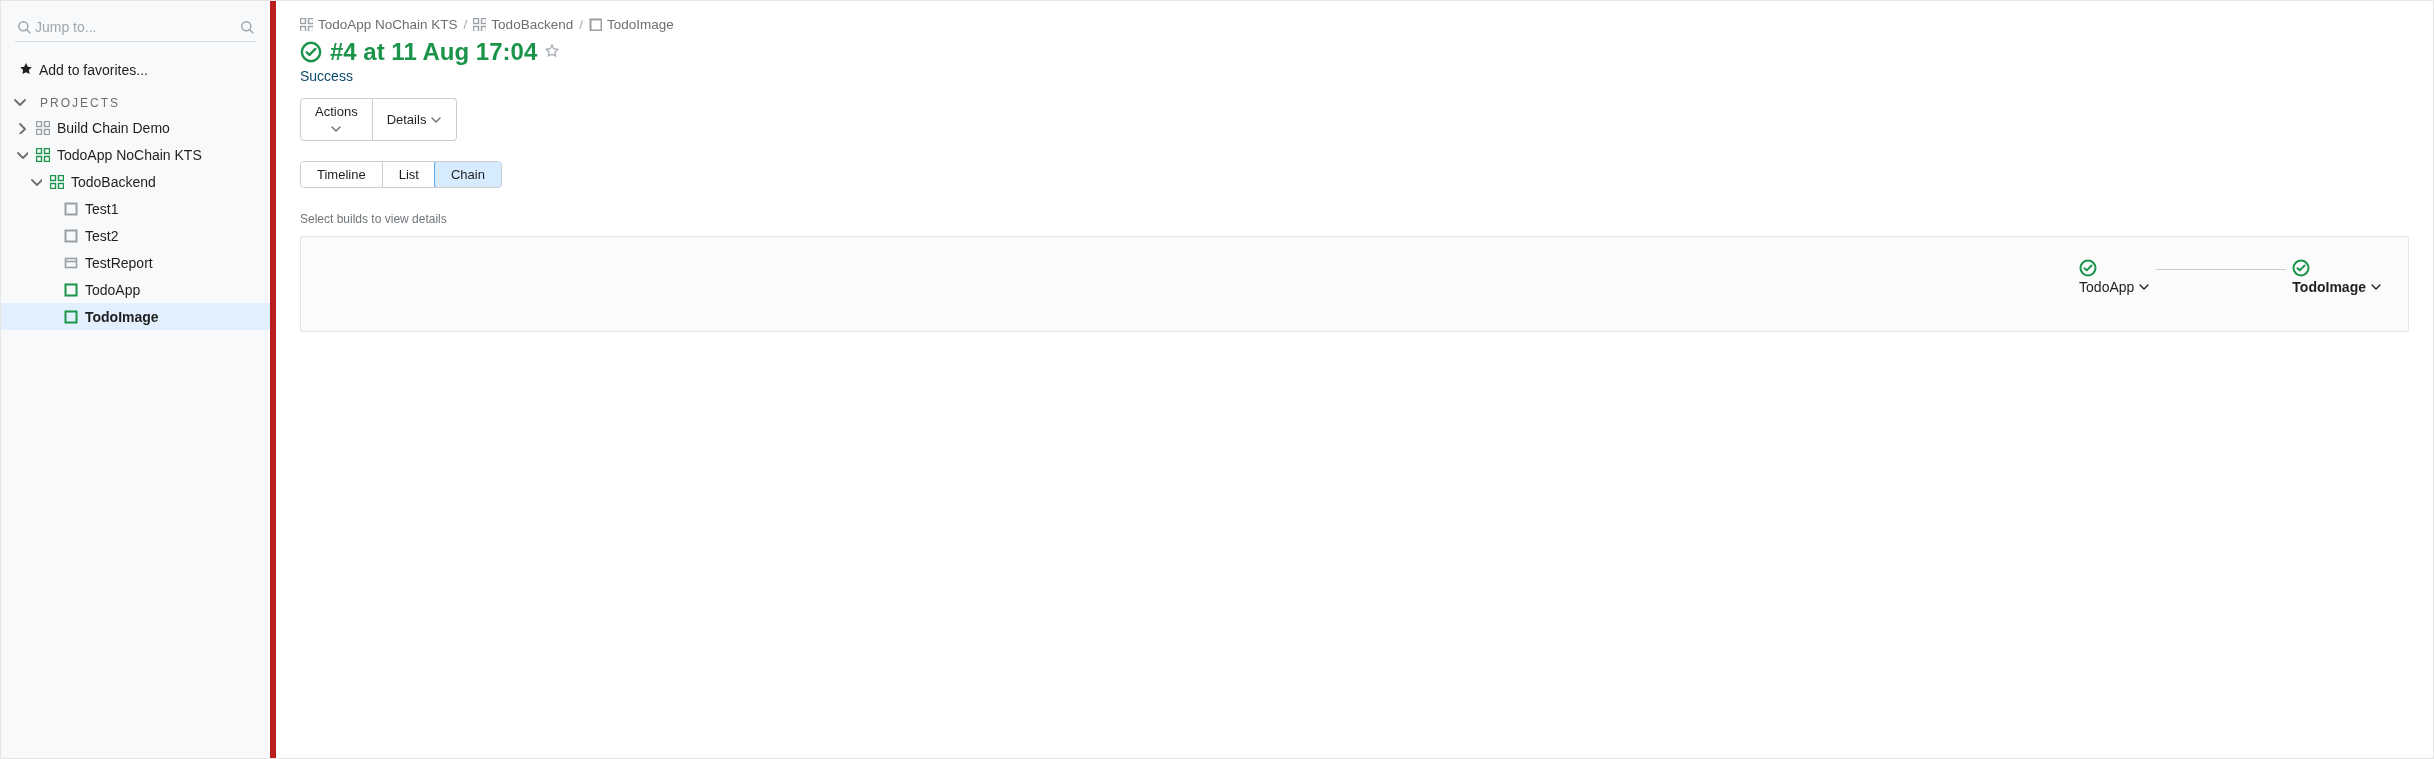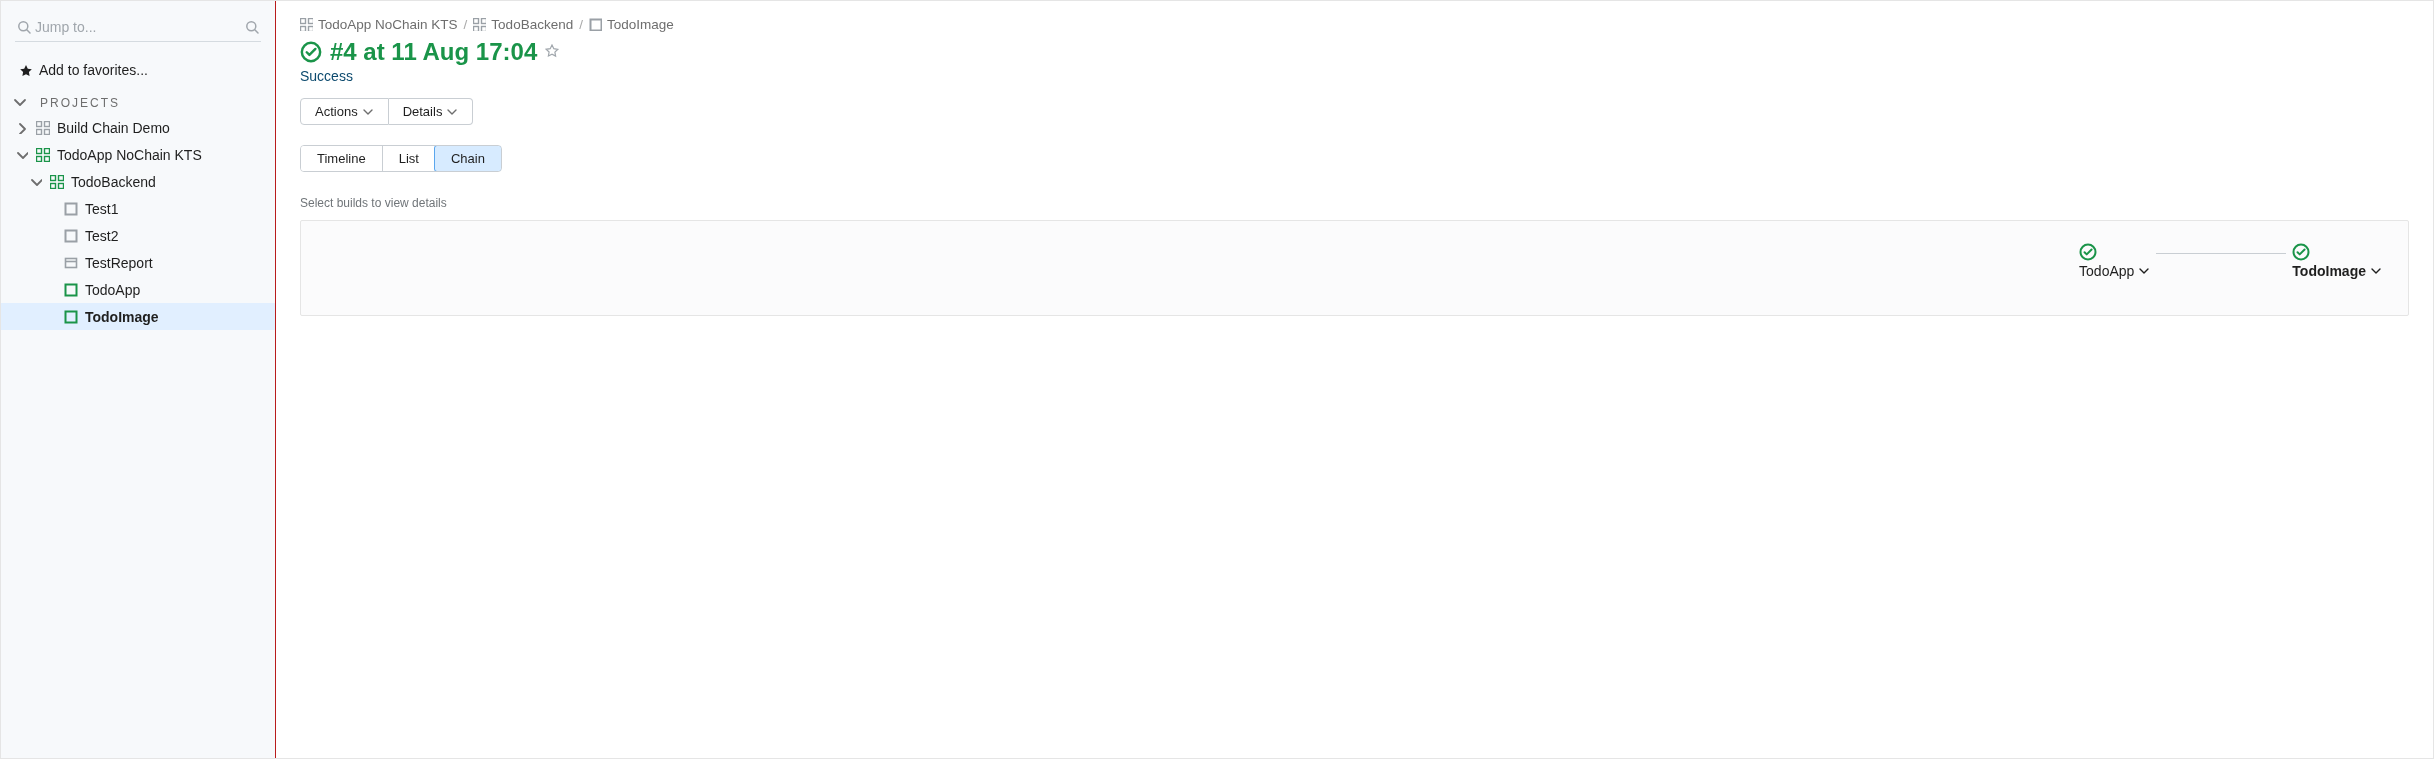--- a/index.html
+++ b/index.html
@@ -12,21 +12,21 @@
     border: 1px solid #e5e5e5;
     display: flex;
     min-height: 480px;
   }
 
   
   .sidebar {
     width: 275px;
     background: #f7f9fb;
     padding: 8px 0 14px 0;
-    border-right: 1px solid #b91c1c;
+    border-right: 6px solid #b91c1c;
     flex-shrink: 0;
   }
   .search-wrap {
     margin: 4px 14px 14px 14px;
     border-bottom: 1px solid #d5dbe0;
     display: flex;
     align-items: center;
     padding: 4px 2px;
     position: relative;
   }
@@ -39,21 +39,21 @@
     color: #6e6e6e;
     outline: none;
   }
   .search-input::placeholder { color: #a0a6ac; }
   .icon { display: inline-flex; align-items: center; justify-content: center; }
   .icon svg { display: block; }
 
   .side-link {
     padding: 6px 18px;
     display: flex;
-    align-items: flex-end;
+    align-items: flex-start;
     gap: 6px;
     font-size: 14px;
     color: #1f1f1f;
     cursor: pointer;
   }
 
   .section-header {
     padding: 12px 18px 4px 12px;
     display: flex;
     align-items: center;
@@ -120,21 +120,21 @@
   .btn-row { display: flex; gap: 0; margin-bottom: 20px; }
   .btn {
     border: 1px solid #c9ced3;
     background: #fff;
     padding: 5px 14px;
     font-size: 13px;
     color: #1f1f1f;
     display: flex; align-items: center; gap: 4px;
     cursor: pointer;
   }
-  .btn:first-child { border-radius: 4px 0 0 4px; }
+  .btn:first-child { border-radius: 4px 0 0 4px; flex-direction: column; }
   .btn + .btn { border-left: none; }
   .btn:last-child { border-radius: 0 4px 4px 0; }
 
   .tabs {
     display: flex;
     gap: 26px;
     border-bottom: 1px solid #e5e5e5;
     margin-bottom: 14px;
     flex-wrap: wrap;
   }

